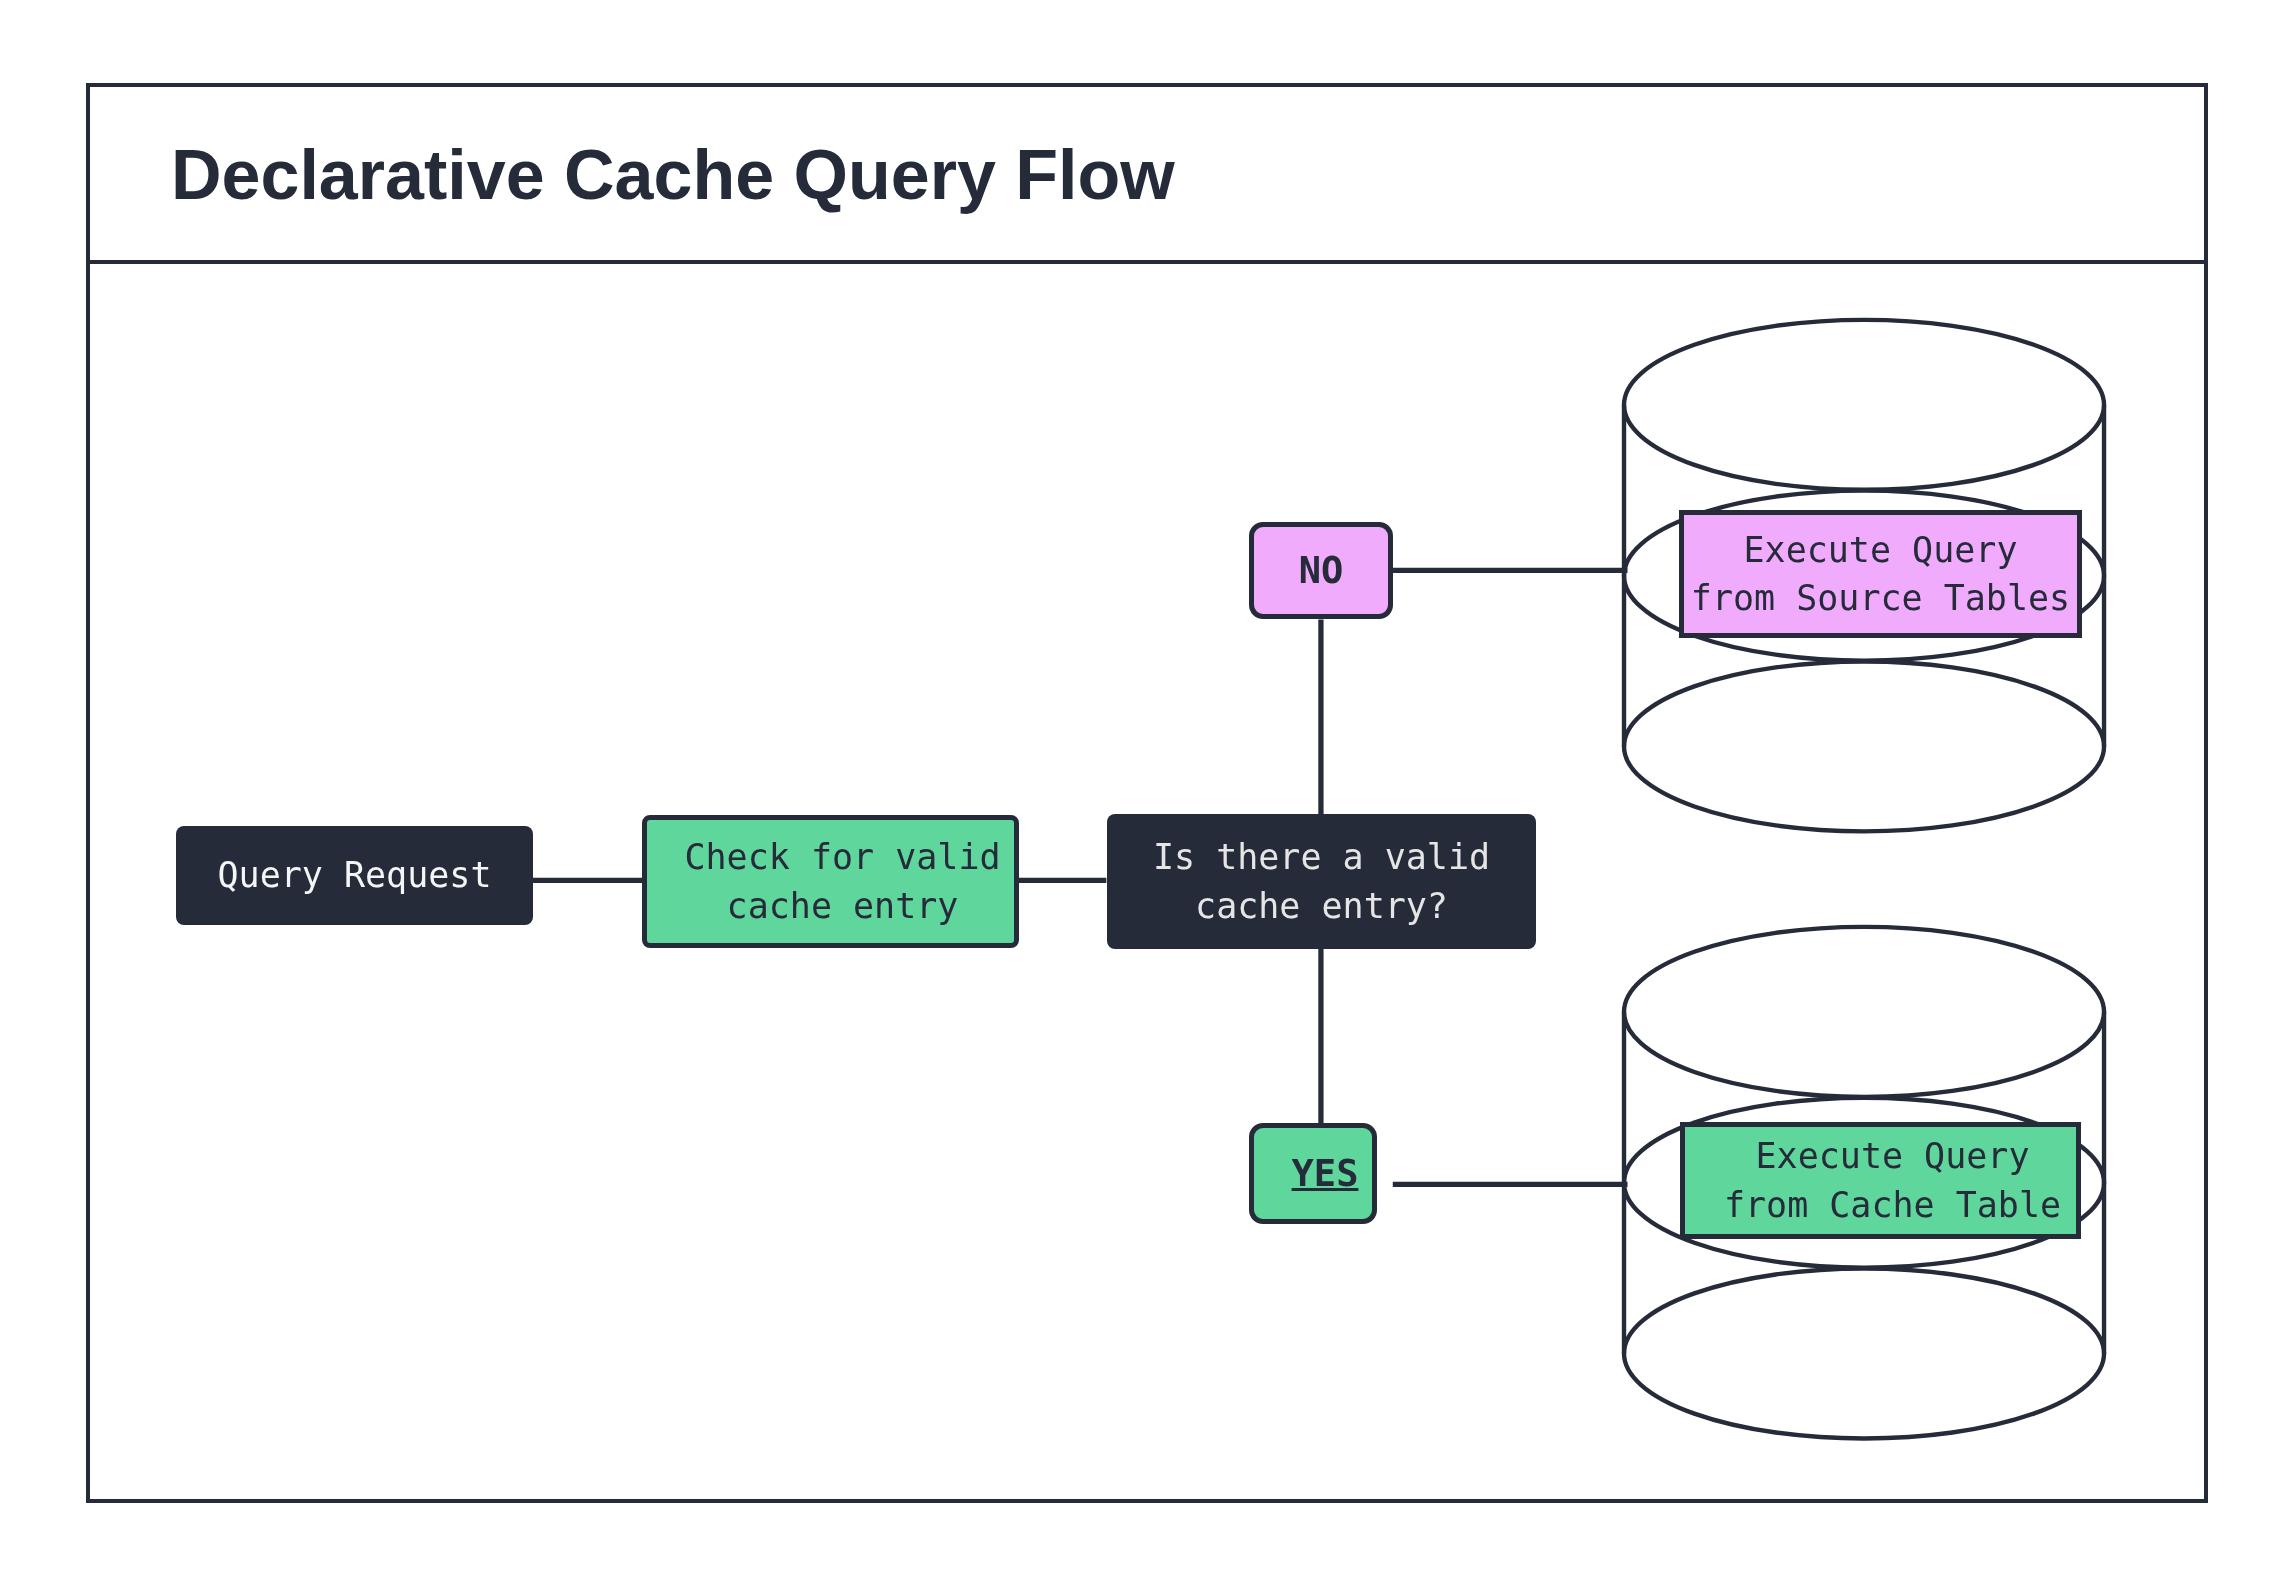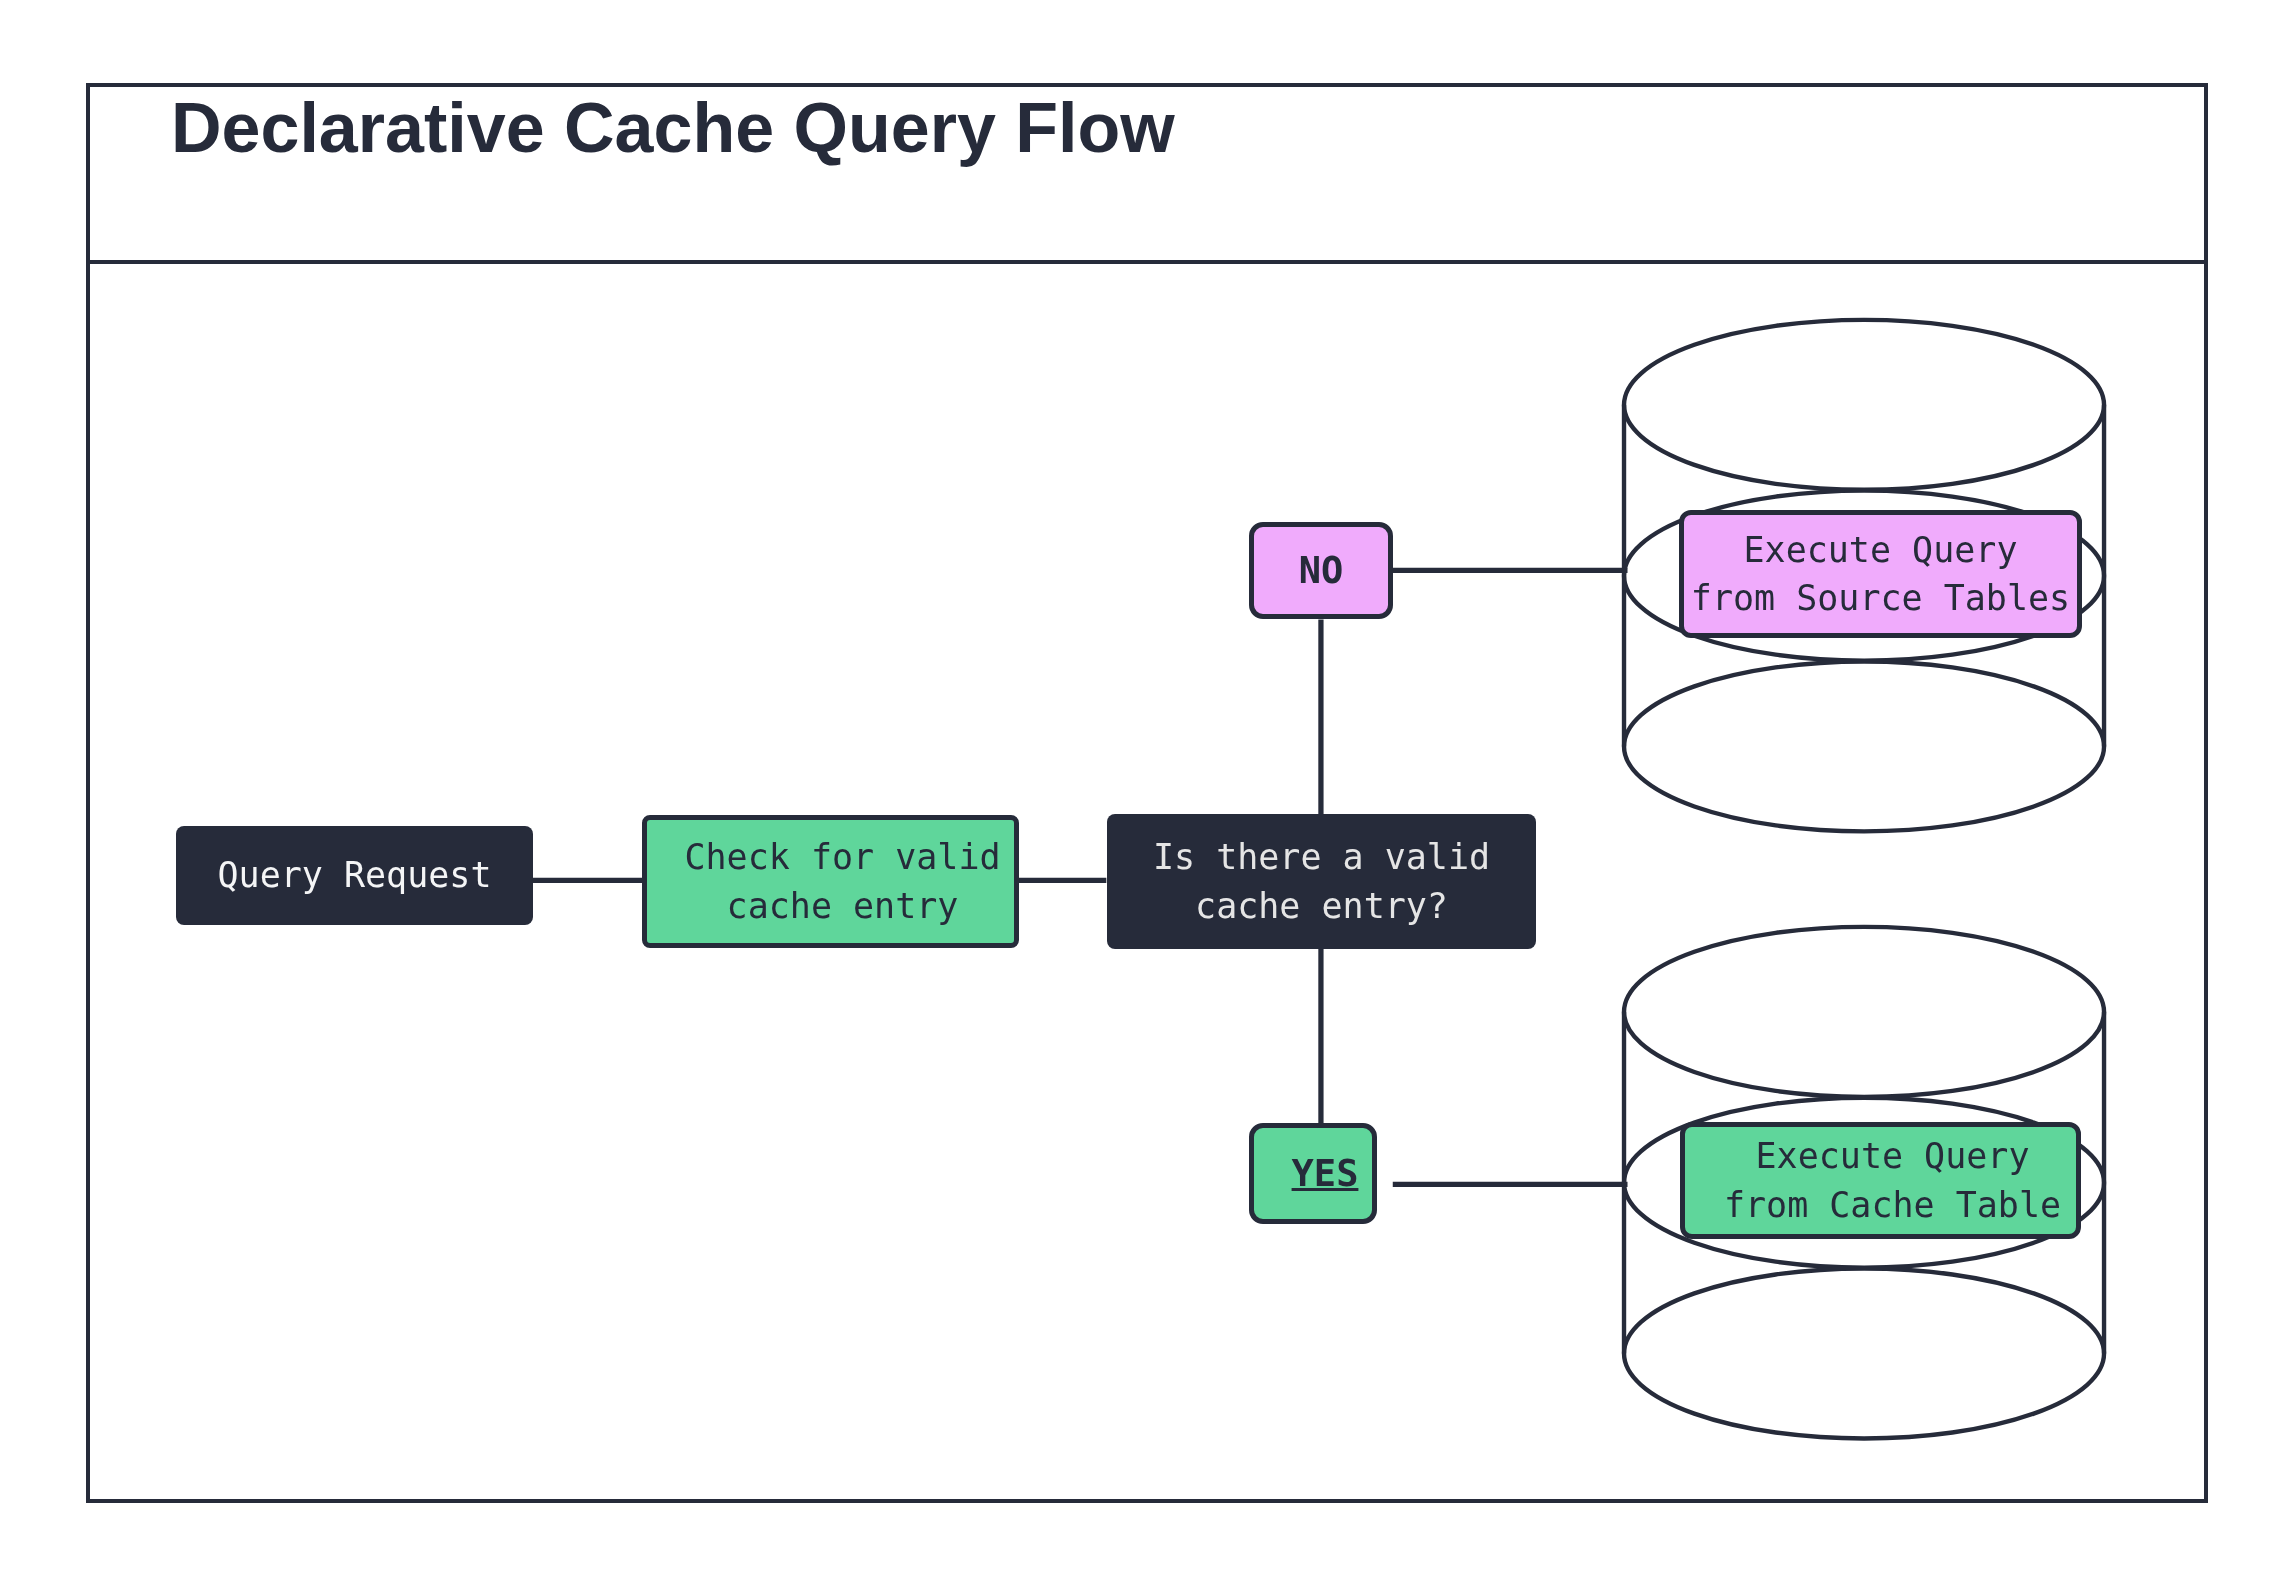--- a/index.html
+++ b/index.html
@@ -11,21 +11,21 @@
     overflow:hidden;
   }
   
   .frame{
     position:absolute;left:86px;top:83px;width:2114px;height:1412px;
     border:4.4px solid var(--ink,#262b3a);
     box-sizing:content-box;
   }
   .title-band{
     position:absolute;left:90px;top:88px;width:1732px;height:173px;
-    display:flex;align-items:flex-start;
+    display:flex;align-items:center;
   }
   .title{
     margin-left:81px;
     font-family:"Liberation Sans",sans-serif;
     font-weight:700;
     font-size:70px;
     letter-spacing:0px;
     color:var(--ink,#262b3a);
     white-space:nowrap;
   }
@@ -42,21 +42,21 @@
     box-sizing:border-box;
     font-size:35px;line-height:1.38;
     border-radius:8px;
     color:var(--ink,#262b3a);
   }
   .node.dark{background:var(--ink,#262b3a);color:#f4f5f6;}
   .node.dark.dim{color:#e5e5e5;}
   .node.green{background:var(--green,#5fd69b);border:5.3px solid var(--ink,#262b3a);padding-left:24px;}
   .node.white{background:#f0abfc;border:5.3px solid var(--ink,#262b3a);}
   .node.small{font-weight:700;font-size:37px;border-radius:14px;}
-  .db-label{border-radius:12px;border-width:4.4px;}
+  .db-label{border-radius:0;border-width:4.4px;}
   .query-request{left:176px;top:826px;width:357px;height:99px;}
   .check-cache{left:642px;top:815px;width:377px;height:133px;}
   .decision{left:1107px;top:814px;width:429px;height:135px;}
   .no-box{left:1249px;top:522px;width:144px;height:97px;}
   .yes-box{left:1249px;top:1123px;width:128px;height:101px;text-decoration:underline;}
   .source-label{left:1679px;top:510px;width:403px;height:128px;}
   .cache-label{left:1680px;top:1122px;width:401px;height:117px;}
   svg.wires{position:absolute;left:0;top:0;}
 </style>
 </head>

